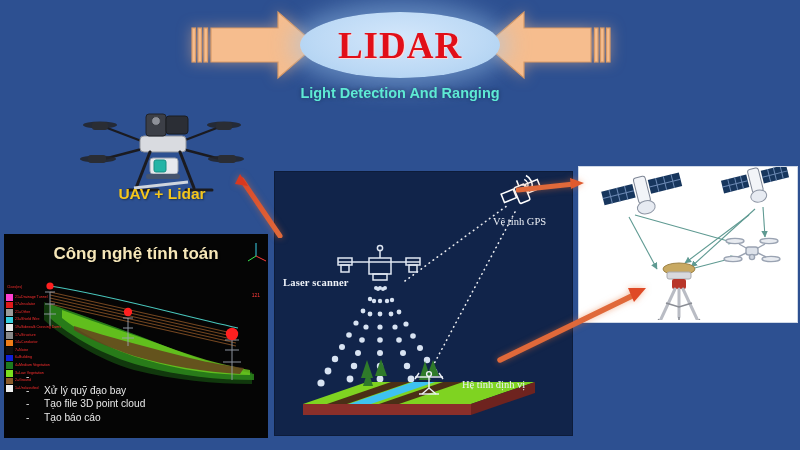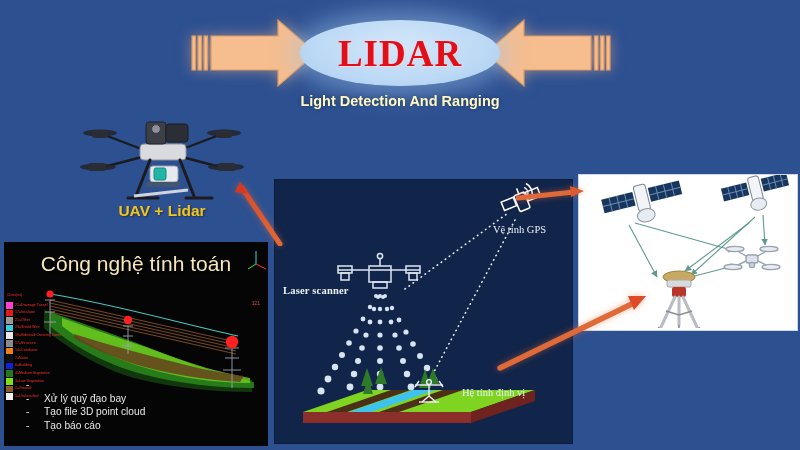--- a/index.html
+++ b/index.html
@@ -2,55 +2,54 @@
 <html><head>
 <meta charset="utf-8">
 <style>
   html,body{margin:0;padding:0;}
   body{
     width:800px;height:450px;overflow:hidden;
     background:#2d5091;
     font-family:"Liberation Sans",sans-serif;
     position:relative;
   }
-  .stage{position:absolute;left:0;top:8px;width:800px;height:394px;}
+  .stage{position:absolute;left:0;top:0;width:800px;height:394px;}
   .abs{position:absolute;}
 
   
   #header-band{left:0;top:0;width:800px;height:110px;}
   #lidar-ellipse{
     left:300px;top:12px;width:200px;height:66px;border-radius:50%;
     background:radial-gradient(ellipse at 50% 40%, #d4e7fb 0%, #bcd9f5 60%, #a8cdf0 100%);
     box-shadow:0 0 22px 10px rgba(160,200,240,.45);
   }
   #lidar-title{
     left:300px;top:12px;width:200px;height:66px;
     display:flex;align-items:center;justify-content:center;
     font-family:"Liberation Serif",serif;
     font-weight:bold;font-size:37px;color:#e10f19;letter-spacing:1px;
     text-shadow:1px 1px 0 #ffd9d9;
   }
   #subtitle{
     left:0;top:85px;width:800px;text-align:center;
-    color:#fef9c3;font-weight:bold;font-size:14.5px;
+    color:#5eead4;font-weight:bold;font-size:14.5px;
     font-family:"Liberation Sans",sans-serif;
     text-shadow:0 0 4px rgba(0,0,0,.35);
   }
   
   .bigarrow{filter:drop-shadow(0 0 7px rgba(255,190,140,.5));}
   #arrow-left-group{left:190px;top:8px;width:130px;height:75px;}
   #arrow-right-group{left:482px;top:8px;width:130px;height:75px;}
 
   
   #uav-block{left:62px;top:102px;width:200px;height:110px;}
   #uav-caption{
     left:62px;top:185px;width:200px;text-align:center;
     color:#f5c61a;font-weight:bold;font-size:15.5px;
     text-shadow:1px 1px 2px rgba(0,0,0,.4);
-    margin-top:9px;
   }
 
   
   #center-panel{
     left:275px;top:172px;width:297px;height:263px;
     background:#11244a;
     box-shadow:0 0 0 1px #0d1c3a;
   }
   #center-panel .lbl{
     position:absolute;color:#eef2f8;
@@ -66,21 +65,21 @@
     background:#ffffff;border:1px solid #cfd8e6;
   }
 
   
   #left-panel{
     left:4px;top:234px;width:264px;height:204px;
     background:#050505;
   }
   #lp-title{
     position:absolute;left:0;top:10px;width:264px;text-align:center;
-    color:#f6e7b8;font-weight:normal;font-size:21px;
+    color:#f6e7b8;font-weight:bold;font-size:17px;
     text-shadow:1px 1px 2px #000;
   }
   #lp-bullets{
     position:absolute;left:22px;top:136px;width:230px;
     color:#e8e8e8;font-size:10.2px;line-height:13.6px;
   }
   #lp-bullets .row{display:flex;gap:10px;}
   #lp-bullets .dash{width:8px;flex:none;}
   #lp-legend{
     position:absolute;left:2px;top:50px;width:66px;

